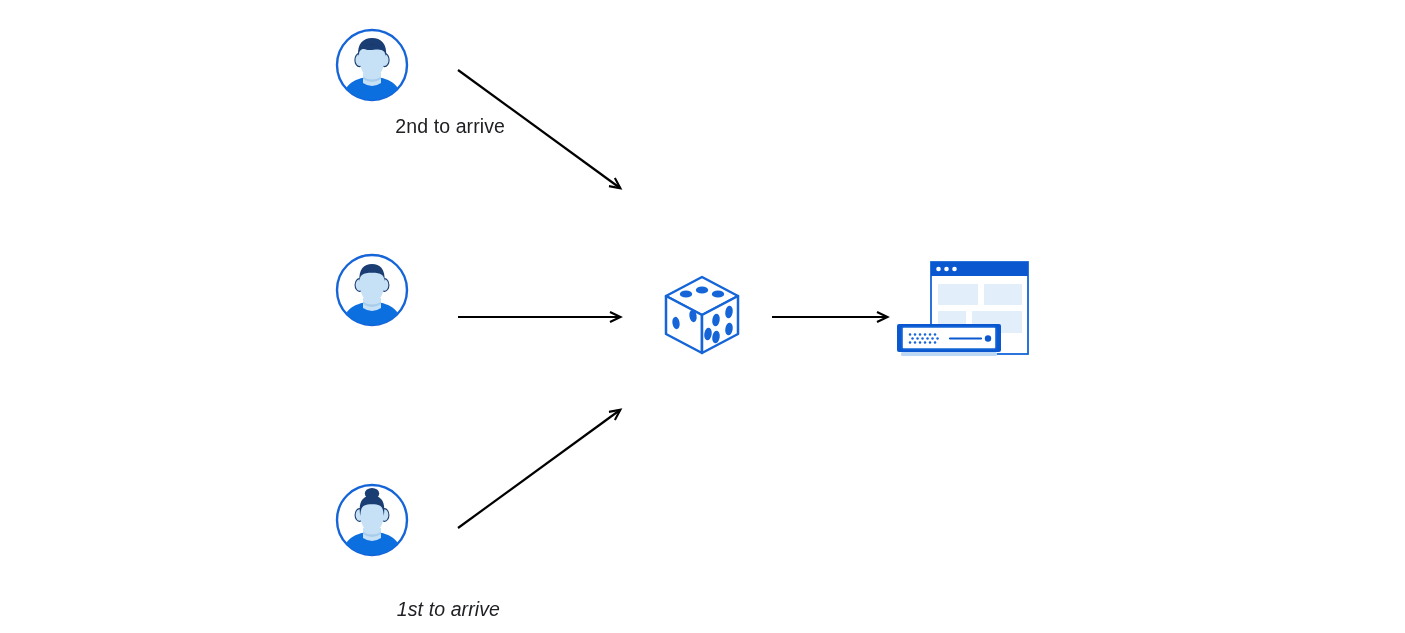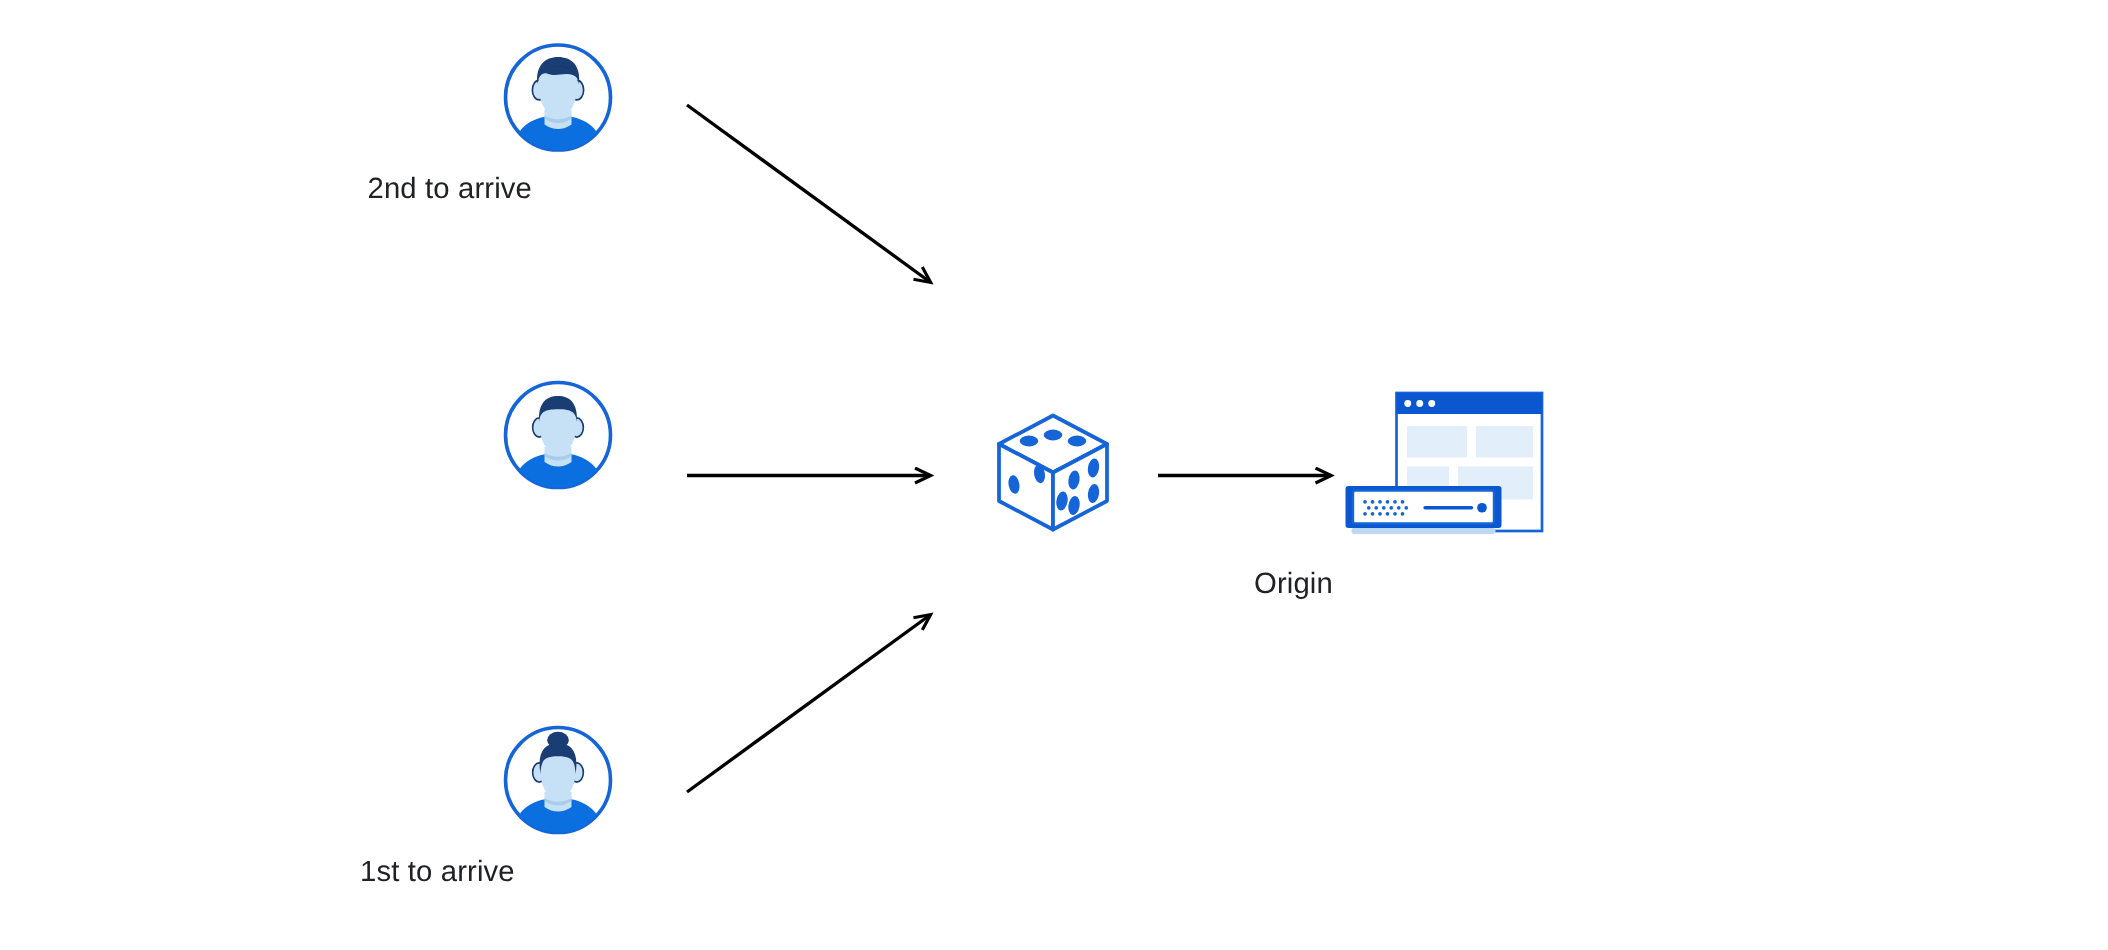--- a/index.html
+++ b/index.html
@@ -16,21 +16,21 @@
   }
   #canvas {
     position: absolute;
     left: 0; top: 0;
     width: 1405px;
     height: 633px;
   }
   .node-label {
     position: absolute;
     width: 260px;
-    text-align: left;
+    text-align: right;
     font-family: "Liberation Sans", sans-serif;
     font-size: 19.5px;
     color: #202124;
     letter-spacing: 0.1px;
     white-space: nowrap;
   }
   .avatar-wrap { position: absolute; width: 76px; height: 76px; }
   .dice-wrap   { position: absolute; width: 84px; height: 90px; }
   .origin-wrap { position: absolute; width: 150px; height: 110px; }
   svg { display: block; overflow: visible; }
@@ -107,21 +107,21 @@
         <path d="M29 46 L29 56 Q38 62 47 56 L47 46 Z" fill="#c6e0f5"></path>
         <path d="M29 52 Q38 58 47 52 L47 50 Q38 55 29 50 Z" fill="#8fbde4" opacity="0.55"></path>
         <ellipse cx="25.5" cy="33" rx="4.4" ry="6.4" fill="#c6e0f5" stroke="#1a3d73" stroke-width="1.1"></ellipse>
         <ellipse cx="50.5" cy="33" rx="4.4" ry="6.4" fill="#c6e0f5" stroke="#1a3d73" stroke-width="1.1"></ellipse>
         <path d="M26 29 Q26 48 38 52 Q50 48 50 29 Q50 16 38 16 Q26 16 26 29 Z" fill="#c6e0f5"></path>
         <path d="M26.3 34 C24 20 28.5 13.5 38 13.5 C47.5 13.5 52 20 49.7 34 C49.2 25 47.5 22.2 38 22.2 C28.5 22.2 26.8 25 26.3 34 Z" fill="#1a3d73"></path>
         <ellipse cx="38" cy="11.5" rx="7.2" ry="5.6" fill="#1a3d73"></ellipse>
       </g>
     </svg>
   </div>
-  <div class="node-label" style="left:240px;top:570px;">1st to arrive</div>
+  <div class="node-label" style="left:240px;top:598px;font-style:italic;">1st to arrive</div>
 
   <div class="dice-wrap" style="left:660px;top:272px;">
     <svg width="84" height="90" viewBox="0 0 84 90">
       <g stroke="#1565d8" stroke-width="2.5" stroke-linejoin="round" fill="#ffffff">
         <path d="M42 5 L78 24 L42 43 L6 24 Z"></path>
         <path d="M6 24 L6 62 L42 81 L42 43 Z"></path>
         <path d="M78 24 L78 62 L42 81 L42 43 Z"></path>
       </g>
       <g fill="#1565d8">
 
@@ -178,15 +178,14 @@
           <circle cx="27" cy="84.5" r="1.25"></circle>
             <circle cx="32" cy="84.5" r="1.25"></circle>
           <circle cx="37" cy="84.5" r="1.25"></circle>
             <circle cx="42" cy="84.5" r="1.25"></circle>
         </g>
         <line x1="57" y1="80.5" x2="88" y2="80.5" stroke="#0b57d0" stroke-width="2.2" stroke-linecap="round"></line>
         <circle cx="95" cy="80.5" r="3.2" fill="#0b57d0"></circle>
       </g>
     </svg>
   </div>
-  <div class="node-label" style="left:836px;top:378px;">Origin</div>
 
 </div>
 
 </body></html>

